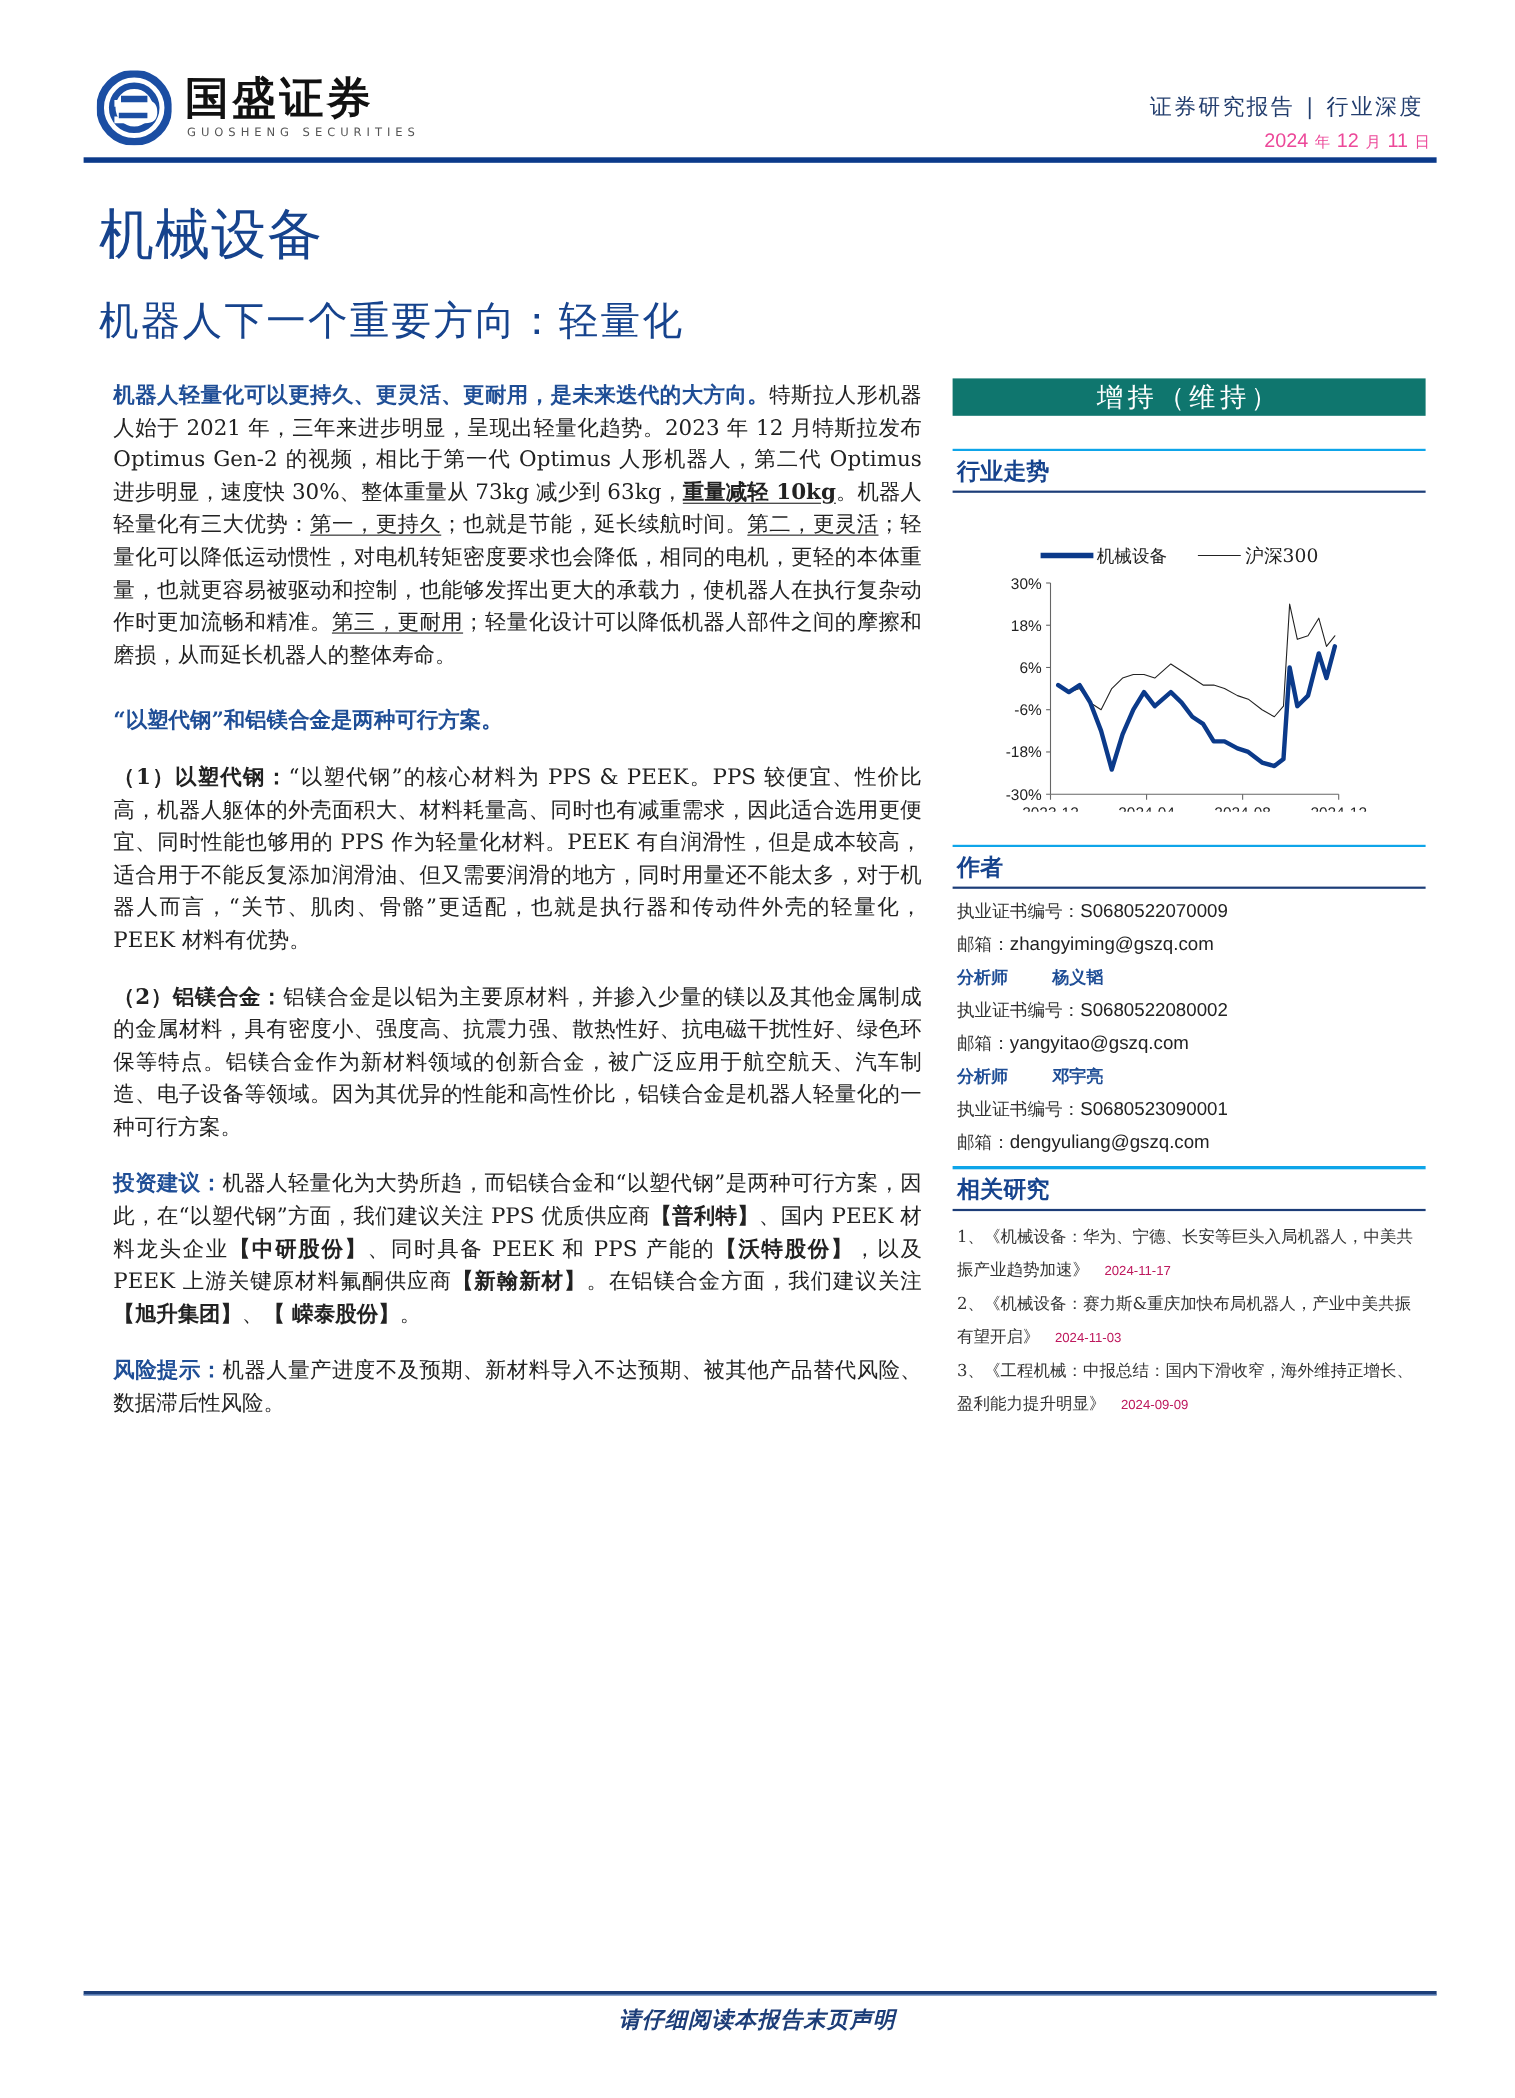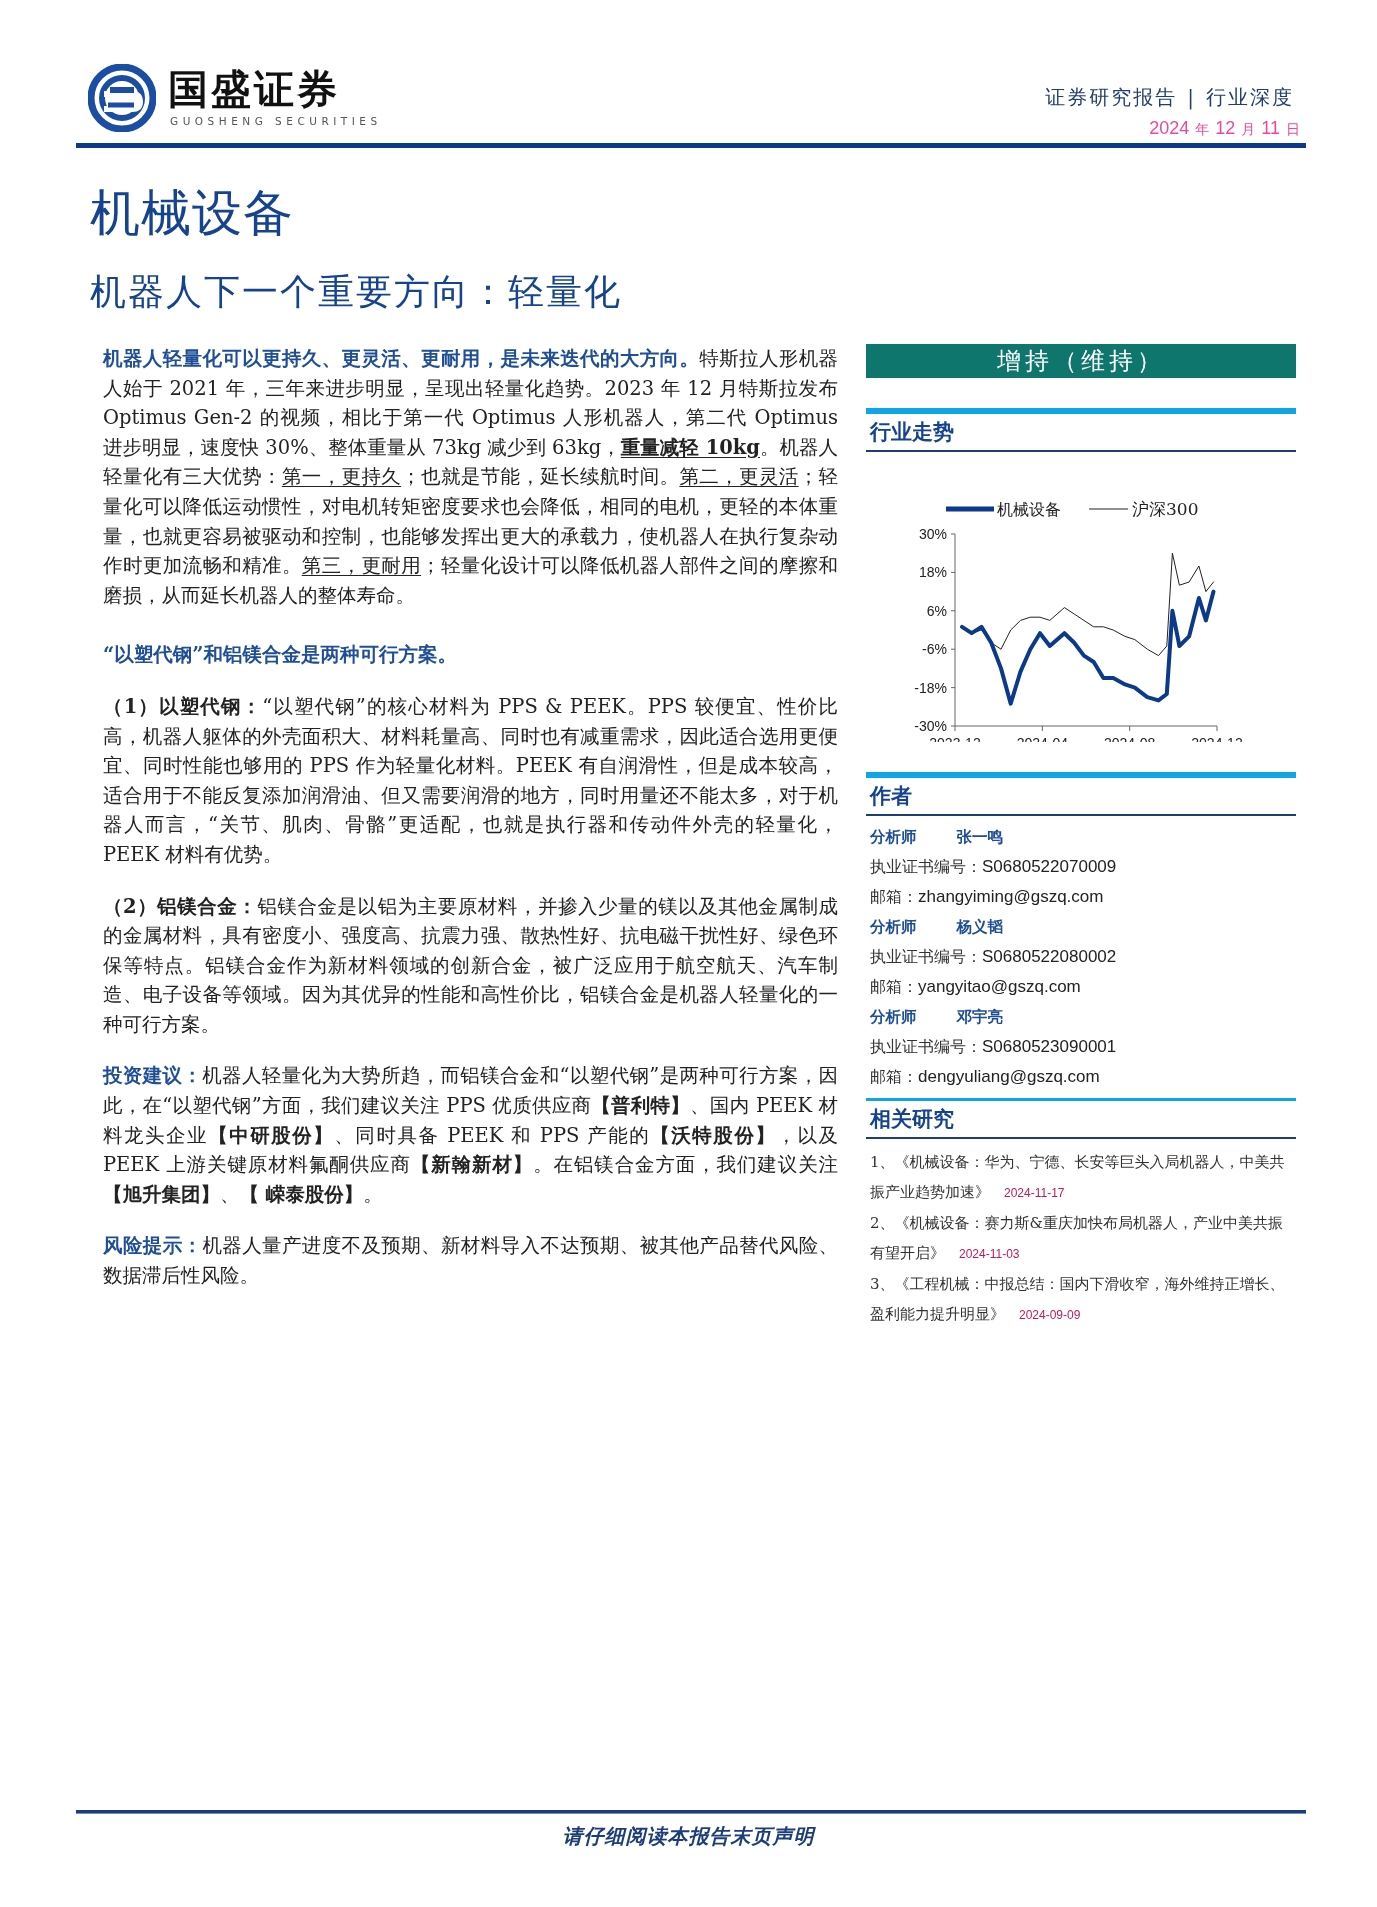--- a/index.html
+++ b/index.html
@@ -23,21 +23,21 @@
   .left-col { position: absolute; left: 103px; top: 344px; width: 735px; font-size: 19.5px; line-height: 29.6px; text-align: justify; color: #222; }
   .left-col p { margin: 0; }
   .hl-blue { color: #1f4e96; font-weight: bold; }
   .bold { font-weight: bold; }
   .uline { text-decoration: underline; text-underline-offset: 3px; }
   .sub-head { margin-top: 30px !important; color: #1f4e96; font-weight: bold; }
   .para-gap-lg { margin-top: 22px !important; }
 
   .right-col { position: absolute; left: 866px; top: 344px; width: 430px; }
   .rating-bar { height: 34px; background: #0f766e; color: #ffffff; font-size: 24px; text-align: center; line-height: 34px; letter-spacing: 4px; }
-  .sec-head { margin-top: 30px; border-top: 6px solid #0ea5e9; border-bottom: 2px solid #1c3d78; padding: 4px 4px; font-size: 21px; font-weight: bold; color: #16438d; }
+  .sec-head { margin-top: 30px; border-top: 2px solid #0ea5e9; border-bottom: 2px solid #1c3d78; padding: 4px 4px; font-size: 21px; font-weight: bold; color: #16438d; }
   .chart-wrap { position: relative; width: 430px; height: 290px; }
   .chart-wrap svg { position: absolute; left: 0; top: 0; }
 
   .author-block { padding: 0 4px; font-size: 16px; line-height: 30px; color: #333; }
   .author-name-row { color: #1f4e96; font-weight: bold; font-size: 15.5px; }
   .author-name-row .nm { margin-left: 40px; }
   .mono { font-family: "Liberation Sans", sans-serif; font-size: 17px; color: #222; }
 
   .related { padding: 8px 4px 0; font-size: 15px; line-height: 30px; color: #333; }
   .related .d { font-family: "Liberation Sans", sans-serif; font-size: 12px; margin-left: 14px; color: #be185d; }
@@ -122,21 +122,20 @@
         <line x1="223" y1="57" x2="262" y2="57" stroke="#222222" stroke-width="1"></line>
         <text x="266" y="63" font-size="17" fill="#222" font-family="DejaVu Serif, serif">沪深300</text>
         <polyline points="96.0,174.8 105.7,181.2 115.5,178.0 125.2,190.8 135.0,197.2 144.7,178.0 154.5,168.4 164.3,165.2 174.0,165.2 183.8,168.4 198.4,155.6 208.2,162.0 217.9,168.4 227.7,174.8 237.4,174.8 247.2,178.0 259.0,184.4 268.8,187.6 281.3,197.2 292.5,203.6 300.8,194.0 306.4,101.2 313.4,133.2 323.1,130.0 332.9,114.0 339.9,139.6 347.5,130.0" fill="none" stroke="#222222" stroke-width="1" stroke-linejoin="round" stroke-linecap="round"></polyline>
         <polyline points="96.0,174.8 105.7,181.2 115.5,174.8 125.2,190.8 135.0,216.4 144.7,251.6 154.5,219.6 164.3,197.2 174.0,181.2 183.8,194.0 198.4,181.2 208.2,190.8 217.9,203.6 227.7,210.0 237.4,226.0 247.2,226.0 259.0,232.4 268.8,235.6 281.3,245.2 292.5,248.4 300.8,242.0 306.4,158.8 313.4,194.0 323.1,184.4 332.9,146.0 339.9,168.4 347.5,139.6" fill="none" stroke="#0b3a8a" stroke-width="4" stroke-linejoin="round" stroke-linecap="round"></polyline>
       </svg>
   </div>
 
   <div class="sec-head" style="">作者</div>
   <div class="author-block" style="padding-top:6px;">
     <div>
-      <div class="author-name-row"><span>分析师</span><span class="nm">张一鸣</span></div>
       <div><span>执业证书编号：</span><span class="mono">S0680522070009</span></div>
       <div><span>邮箱：</span><span class="mono">zhangyiming@gszq.com</span></div>
     </div>
     <div>
       <div class="author-name-row"><span>分析师</span><span class="nm">杨义韬</span></div>
       <div><span>执业证书编号：</span><span class="mono">S0680522080002</span></div>
       <div><span>邮箱：</span><span class="mono">yangyitao@gszq.com</span></div>
     </div>
     <div>
       <div class="author-name-row"><span>分析师</span><span class="nm">邓宇亮</span></div>

